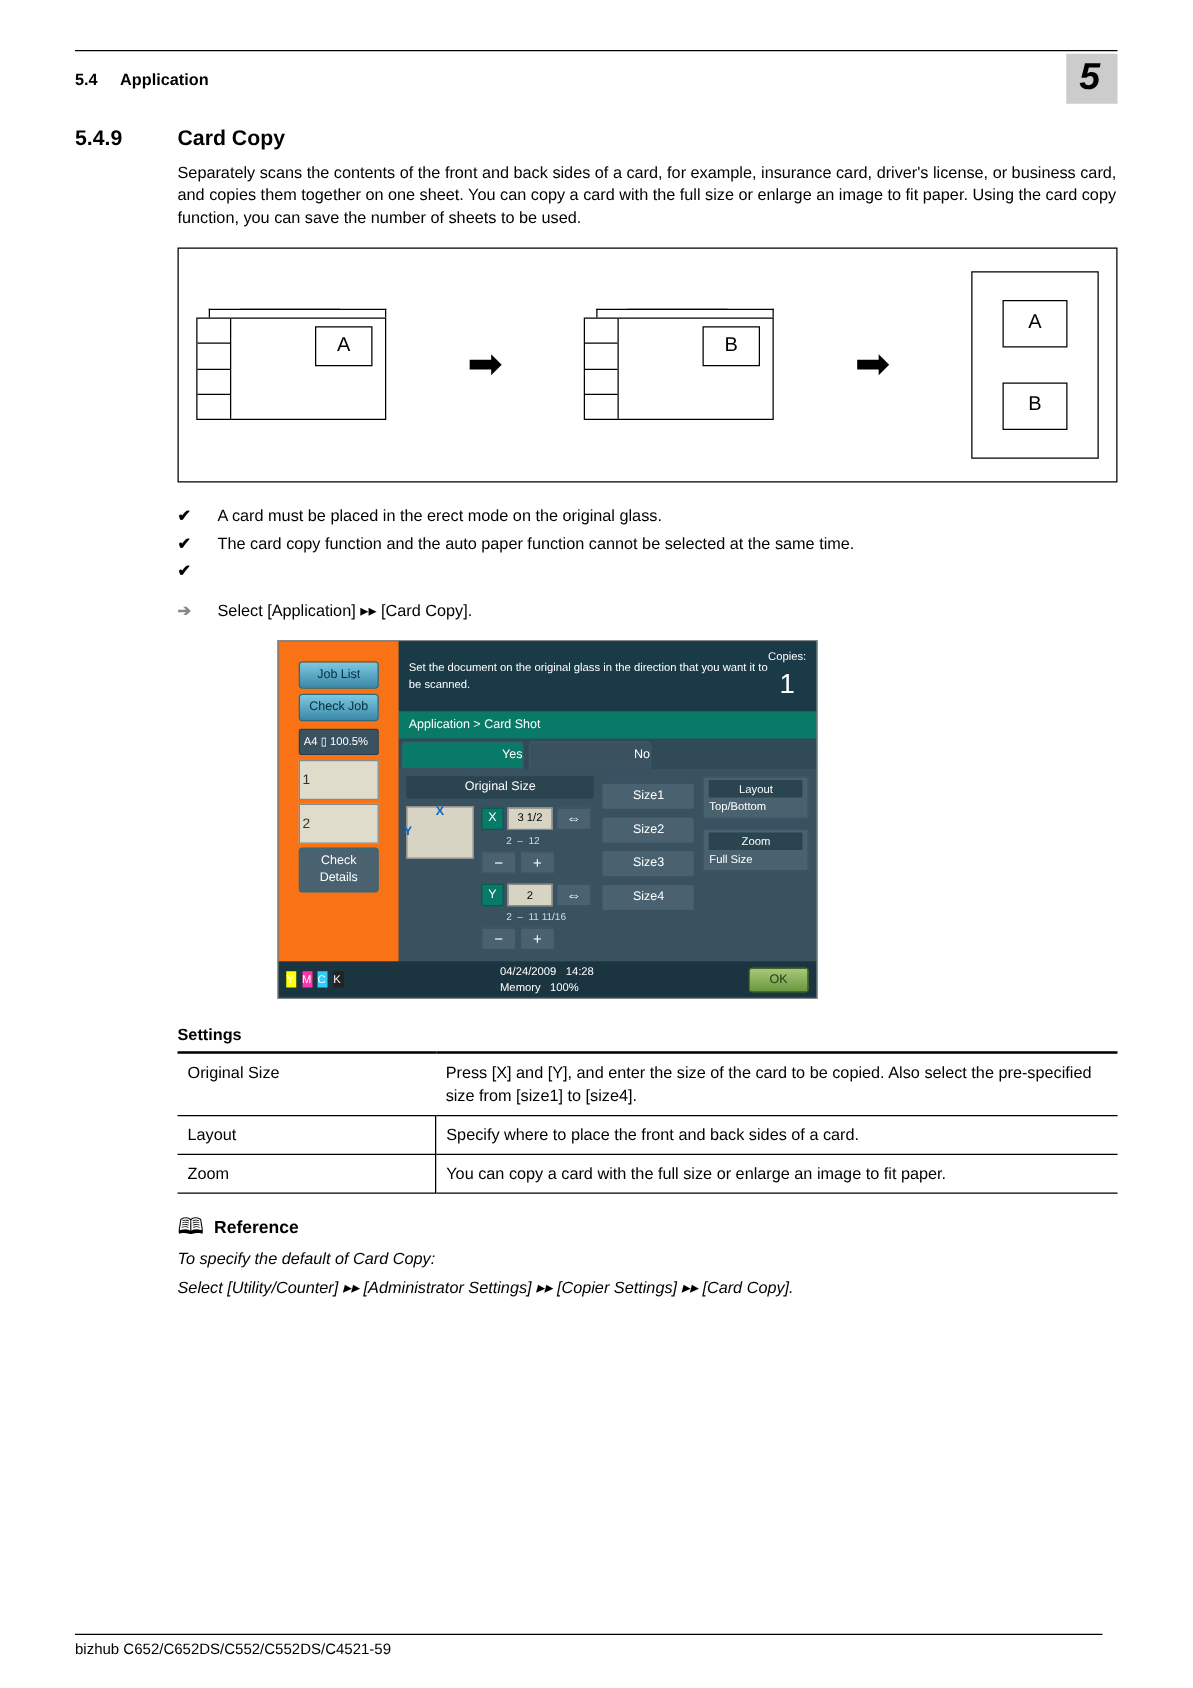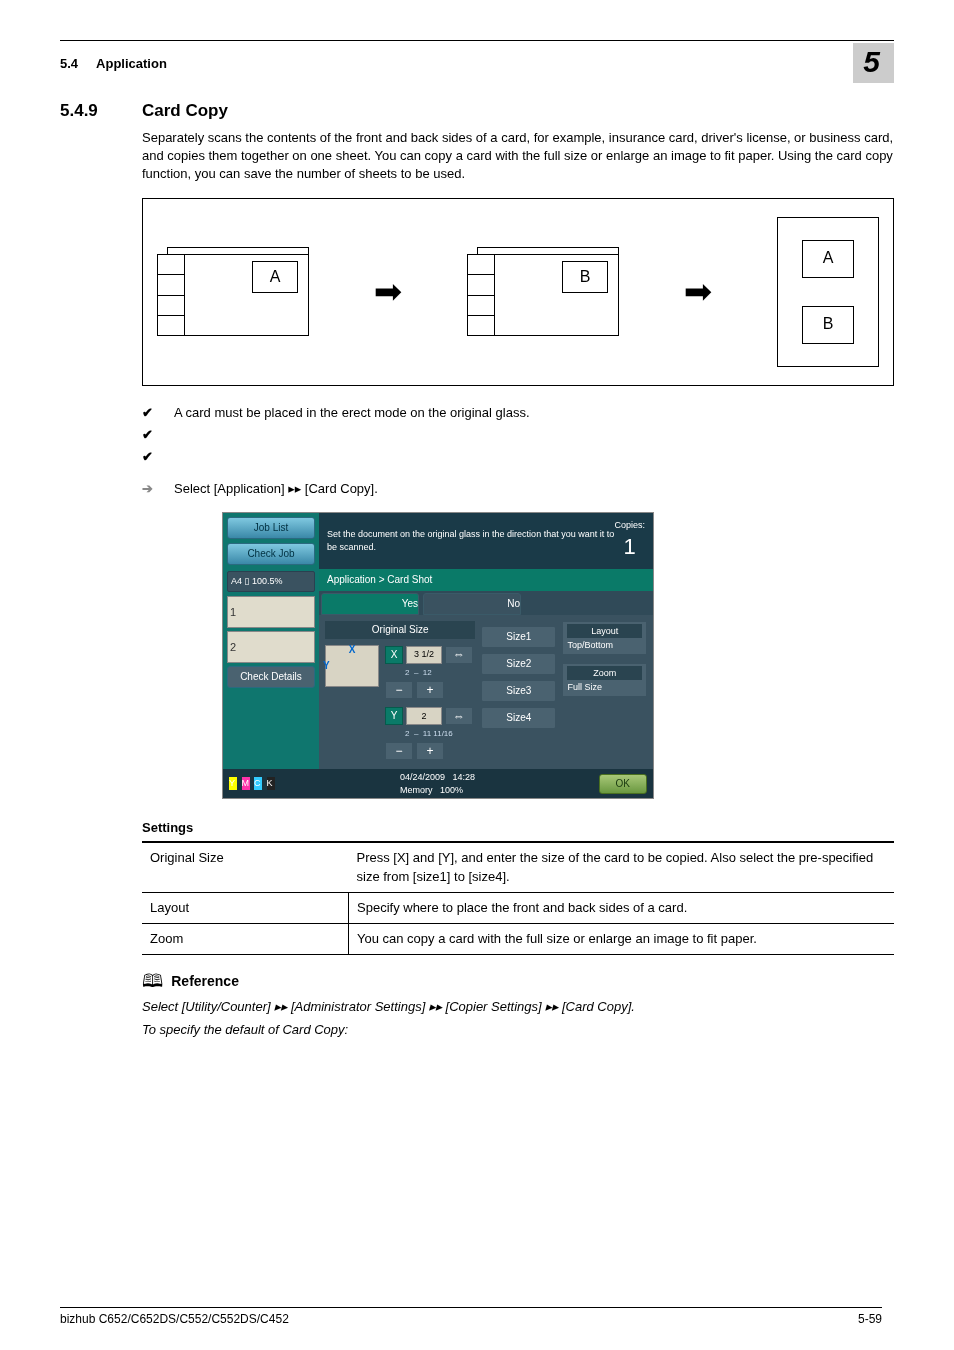--- a/index.html
+++ b/index.html
@@ -26,21 +26,21 @@
   .arrow{font-size:34px}
   .outsheet{width:100px;height:132px;border:1px solid #000;display:flex;flex-direction:column;align-items:center;justify-content:space-around;padding:8px 0}
   .outsheet .card{width:50px;height:36px}
   .bullets{margin:6px 0 14px 0}
   .brow{display:flex;gap:14px;margin:4px 0;font-size:13px}
   .bicon{width:18px;flex:0 0 auto;font-weight:bold}
   .navrow{display:flex;gap:14px;margin:10px 0 14px 0;font-size:13px}
   .navicon{width:18px;flex:0 0 auto;color:#888;font-weight:bold}
   .screenshot{margin:0 0 20px 80px;width:430px;background:#2a4a5a;border:1px solid #888;font-family:Tahoma,Arial,sans-serif;font-size:10px;color:#fff}
   .ss-top{display:flex}
-  .ss-side{width:96px;background:#0f766e;padding:4px;box-sizing:border-box}
+  .ss-side{width:96px;background:#f97316;padding:16px;box-sizing:border-box}
   .ss-btn{background:linear-gradient(#7fc8e0,#3a88a8);color:#003040;border:1px solid #2a6a80;border-radius:3px;text-align:center;padding:3px 2px;margin-bottom:4px;font-size:10px}
   .ss-paper{background:#3a5260;border:1px solid #2a4050;border-radius:2px;padding:3px;margin:6px 0 4px 0;font-size:9px}
   .ss-thumb{background:#e0dccc;border:1px solid #888;height:30px;margin:3px 0;position:relative}
   .ss-thumb .n{position:absolute;left:2px;top:8px;color:#333;font-size:11px}
   .ss-main{flex:1;display:flex;flex-direction:column}
   .ss-inst{background:#1a3a48;padding:6px 8px;font-size:9px;display:flex;justify-content:space-between;align-items:center}
   .ss-copies{font-size:22px;color:#fff}
   .ss-bc{background:#0a7a68;padding:4px 8px;font-size:10px}
   .ss-tabs{display:flex;background:#304a58}
   .ss-tab{flex:0 0 auto;width:96px;text-align:right;padding:3px 0;font-size:10px;border:1px solid #3a5a68;border-radius:3px 3px 0 0;margin:2px 2px 0 2px}
@@ -67,21 +67,21 @@
   table.settings th,table.settings td{border:none;padding:6px 8px;text-align:left;vertical-align:top}
   table.settings tr{border-top:1px solid #000}
   table.settings tr:last-child{border-bottom:1px solid #000}
   table.settings td:first-child{width:190px;border-right:1px solid #000}
   table.settings tr:first-child td:first-child{border-right:none}
   table.settings tr.hd{border-top:2px solid #000}
   .refrow{display:flex;align-items:center;gap:8px;margin:14px 0 4px 0}
   .reficon{font-size:18px}
   .reftitle{font-weight:bold;font-size:14px}
   .refital{font-style:italic;font-size:13px;margin:4px 0}
-  .footer{position:absolute;bottom:24px;left:60px;right:72px;border-top:1px solid #000;padding-top:4px;display:flex;justify-content:space-between;font-size:12px}
+  .footer{position:absolute;bottom:24px;left:60px;right:72px;border-top:1px solid #000;padding-top:4px;display:flex;font-size:12px}
 </style>
 </head>
 <body>
 
 <div class="page">
 
   <div class="hdrline"></div>
   <div class="hdr">
     <div class="hdrleft">
       <span>5.4</span>
@@ -135,20 +135,21 @@
       </div>
     </div>
 
     <div class="bullets">
       <div class="brow">
           <div class="bicon">✔</div>
           <div>A card must be placed in the erect mode on the original glass.</div>
         </div>
       <div class="brow">
           <div class="bicon">✔</div>
+          <div>The card copy function and the auto paper function cannot be selected at the same time.</div>
         </div>
       <div class="brow">
           <div class="bicon">✔</div>
         </div>
     </div>
 
     <div class="navrow">
       <div class="navicon">➔</div>
       <div>Select [Application] ▸▸ [Card Copy].</div>
     </div>
@@ -265,22 +266,22 @@
         <td>Zoom</td>
         <td>You can copy a card with the full size or enlarge an image to fit paper.</td>
       </tr>
     </tbody>
       </table>
 
     <div class="refrow">
       <span class="reficon">🕮</span>
       <span class="reftitle">Reference</span>
     </div>
+    <div class="refital">To specify the default of Card Copy:</div>
     <div class="refital">Select [Utility/Counter] ▸▸ [Administrator Settings] ▸▸ [Copier Settings] ▸▸ [Card Copy].</div>
-    <div class="refital">To specify the default of Card Copy:</div>
 
   </div>
 
   <div class="footer">
     <span>bizhub C652/C652DS/C552/C552DS/C452</span>
-    <span>5-59</span>
+    <span>1-59</span>
   </div>
 </div>
 
 </body></html>

